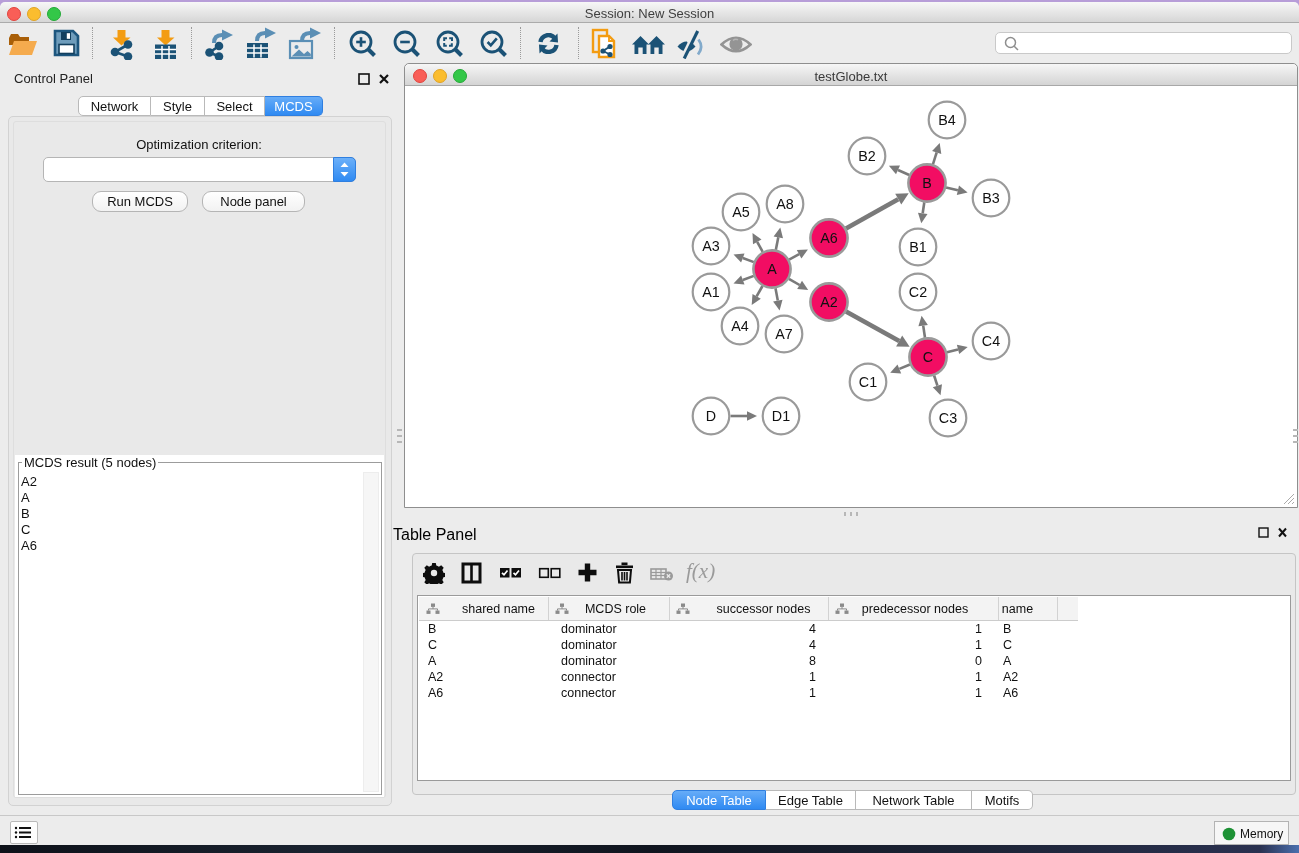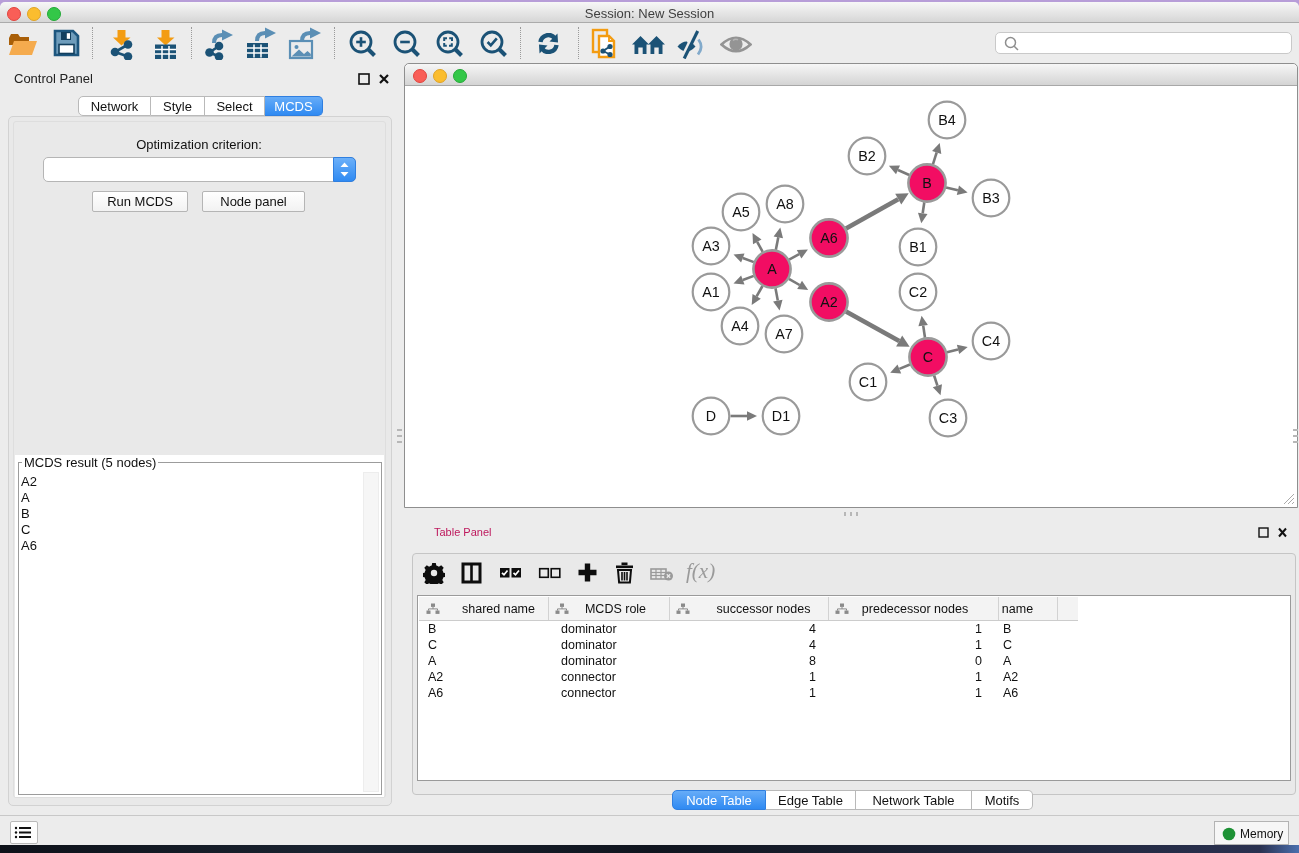--- a/index.html
+++ b/index.html
@@ -27,36 +27,36 @@
 .tabrow{position:absolute;display:flex;font-size:13px}
 .tab{background:#fff;border:1px solid #b9b9b9;border-left:none;color:#111;display:flex;align-items:center;justify-content:center}
 .tab.first{border-left:1px solid #b9b9b9;border-radius:5px 0 0 5px}
 .tab.last{border-radius:0 5px 5px 0}
 .tab.sel{background:linear-gradient(#66acf8,#2f8af2);border-color:#2f7fe0;color:#fff}
 #cp-tabs{left:78px;top:96px;height:20px}
 #opt-label{left:9px;top:137px;width:380px;text-align:center;font-size:13px;color:#111}
 #dropdown{left:43px;top:157px;width:311px;height:23px;background:#fff;border:1px solid #b5b5b5;border-radius:5px;font-size:13px;color:#111;line-height:23px}
 #dropdown .txt{position:absolute;left:12px;top:0}
 #dd-step{position:absolute;right:-1px;top:-1px;width:23px;height:25px;border-radius:0 5px 5px 0;background:linear-gradient(#6cb0f9,#2f8af2);border:1px solid #2f7fe0;box-sizing:border-box}
-.btn{position:absolute;height:21px;background:linear-gradient(#ffffff,#f2f2f2);border:1px solid #b5b5b5;border-radius:2px;font-size:13px;color:#111;display:flex;align-items:center;justify-content:center;box-sizing:border-box}
+.btn{position:absolute;height:21px;background:linear-gradient(#ffffff,#f2f2f2);border:1px solid #b5b5b5;border-radius:9px;font-size:13px;color:#111;display:flex;align-items:center;justify-content:center;box-sizing:border-box}
 #resultpanel{left:15px;top:455px;width:369px;height:342px;background:#fff}
 #groupbox{left:18px;top:462px;width:362px;height:331px;border:1px solid #9c9c9c}
 #grouplabel{left:22px;top:455px;z-index:5;background:#fff;padding:0 2px;font-size:13px;color:#111}
 #cp-list{left:19px;top:463px;width:360px;height:329px;background:#fff;font-size:13px;color:#111}
 #cp-list .li{position:absolute;left:2px}
 #cp-scroll{position:absolute;left:344px;top:9px;width:14px;height:318px;background:#f6f6f6;border:1px solid #ededed}
 
 #nw{left:404px;top:63px;width:894px;height:445px;background:#fff;border:1px solid #8e8e8e;border-radius:5px 5px 0 0;box-sizing:border-box}
 #nw-title{position:absolute;left:0;top:0;width:100%;height:21px;background:linear-gradient(#f6f6f6,#d4d4d4);border-bottom:1px solid #a8a8a8;border-radius:5px 5px 0 0}
 #nw-title .t1{left:8px;background:#f95e57;border:0.5px solid #e1443e}
 #nw-title .t2{left:28px;background:#fbbd2e;border:0.5px solid #e0a324}
 #nw-title .t3{left:48px;background:#33c748;border:0.5px solid #24a938}
 #nw-titletext{position:absolute;left:0;top:5px;width:100%;text-align:center;font-size:13px;color:#3a3a3a}
 
-#tp-title{left:434px;top:526px;font-size:11px;color:#be185d}
+#tp-title{left:393px;top:526px;font-size:16px;color:#000000}
 #tp-body{left:412px;top:553px;width:882px;height:240px;background:#e9e9e9;border:1px solid #c5c5c5;border-radius:4px}
 #tp-table{left:417px;top:595px;width:874px;height:186px;background:#fff;border:1px solid #9a9a9a;box-sizing:border-box}
 #tp-header{position:absolute;left:1px;top:1px;height:23px;background:#f3f3f3;border-bottom:1px solid #cccccc;font-size:12.5px;color:#111}
 .hcell{position:absolute;top:0;height:23px;display:flex;align-items:center;justify-content:center;border-right:1px solid #d2d2d2}
 .trow{position:absolute;font-size:12.5px;color:#111}
 #tp-tabs{left:672px;top:790px;height:20px}
 
 #statussep{left:0;top:815px;width:1299px;height:0;border-top:1px solid #c8c8c8}
 #statusbar{left:0;top:816px;width:1299px;height:30px;background:#ececec}
 #listbtn{left:10px;top:821px;width:28px;height:23px;background:#fdfdfd;border:1px solid #b9b9b9;border-radius:2px;box-sizing:border-box}
@@ -226,20 +226,21 @@
 <div class="li" style="top:75px">A6</div>
 <div id="cp-scroll"></div>
 </div>
 
 <div class="abs" id="nw">
 <div id="nw-title">
       <div class="tl t1"></div>
       <div class="tl t2"></div>
       <div class="tl t3"></div>
     </div>
+<div id="nw-titletext">testGlobe.txt</div>
 <svg style="position:absolute;right:2px;bottom:2px" width="12" height="12">
       <path d="M11 1 L1 11 M11 5 L5 11 M11 9 L9 11" stroke="#aaa" stroke-width="1"></path>
     </svg>
 </div>
 <svg width="893" height="424" style="position:absolute;left:405px;top:84px" font-family="Liberation Sans, sans-serif">
     <line x1="357.7" y1="167.9" x2="352.2" y2="157.9" stroke="#7a7a7a" stroke-width="2.6"></line>
     <polygon points="347.5,149.1 356.5,155.6 348.0,160.2" fill="#7a7a7a"></polygon>
     <line x1="370.8" y1="165.9" x2="373.3" y2="153.3" stroke="#7a7a7a" stroke-width="2.6"></line>
     <polygon points="375.3,143.5 378.0,154.3 368.6,152.4" fill="#7a7a7a"></polygon>
     <line x1="348.8" y1="178.1" x2="337.8" y2="174.0" stroke="#7a7a7a" stroke-width="2.6"></line>

